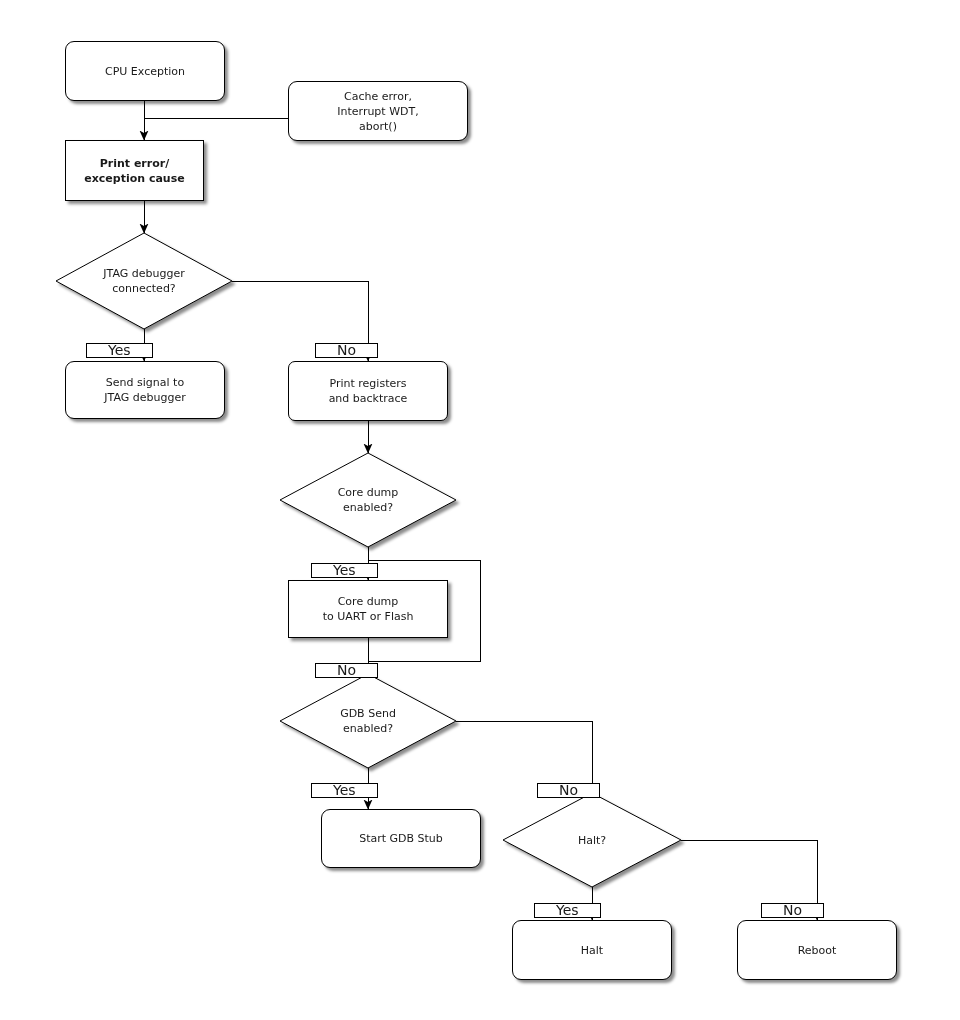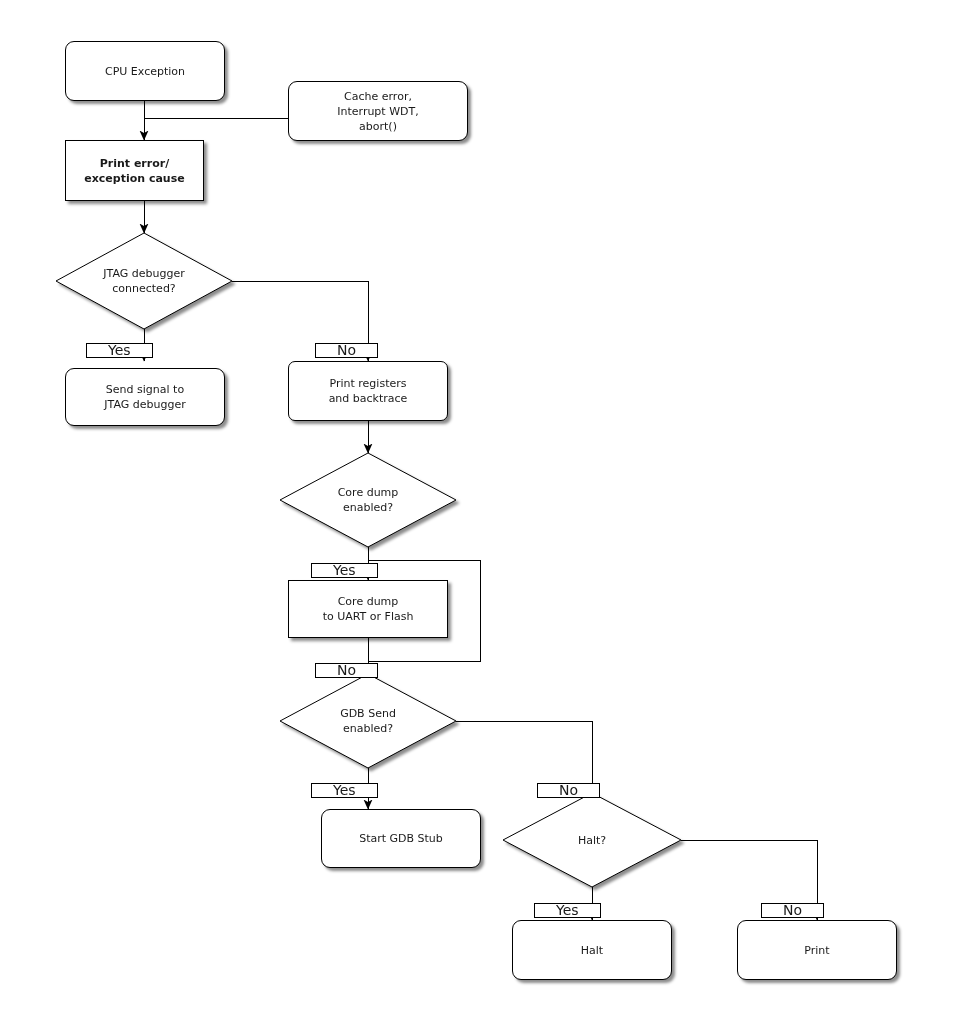--- a/index.html
+++ b/index.html
@@ -64,34 +64,34 @@
 
   <div class="node rounded" style="left:65px;top:41px;width:160px;height:60px;">CPU Exception</div>
 
   <div class="node rounded" style="left:288px;top:41px;width:180px;height:60px;margin-top:40px;">Cache error,
 Interrupt WDT,
 abort()</div>
 
   <div class="node" style="left:65px;top:140px;width:139px;height:61px;font-weight:bold;">Print error/
 exception cause</div>
 
-  <div class="node rounded" style="left:65px;top:361px;width:160px;height:58px;margin-top:7px;">Send signal to
+  <div class="node rounded" style="left:65px;top:361px;width:160px;height:58px;">Send signal to
 JTAG debugger</div>
 
   <div class="node" style="left:288px;top:361px;width:160px;height:60px;border-radius:7px;">Print registers
 and backtrace</div>
 
   <div class="node" style="left:288px;top:580px;width:160px;height:58px;">Core dump
 to UART or Flash</div>
 
   <div class="node rounded" style="left:288px;top:809px;width:160px;height:59px;margin-left:33px;">Start GDB Stub</div>
 
   <div class="node rounded" style="left:512px;top:920px;width:160px;height:60px;">Halt</div>
 
-  <div class="node rounded" style="left:737px;top:920px;width:160px;height:60px;">Print</div>
+  <div class="node rounded" style="left:737px;top:920px;width:160px;height:60px;">Reboot</div>
 
   <div class="dlabel" style="left:56px;top:233px;width:176px;height:96px;">JTAG debugger
 connected?</div>
 
   <div class="dlabel" style="left:280px;top:453px;width:176px;height:94px;">Core dump
 enabled?</div>
 
   <div class="dlabel" style="left:280px;top:674px;width:176px;height:94px;">GDB Send
 enabled?</div>
 

